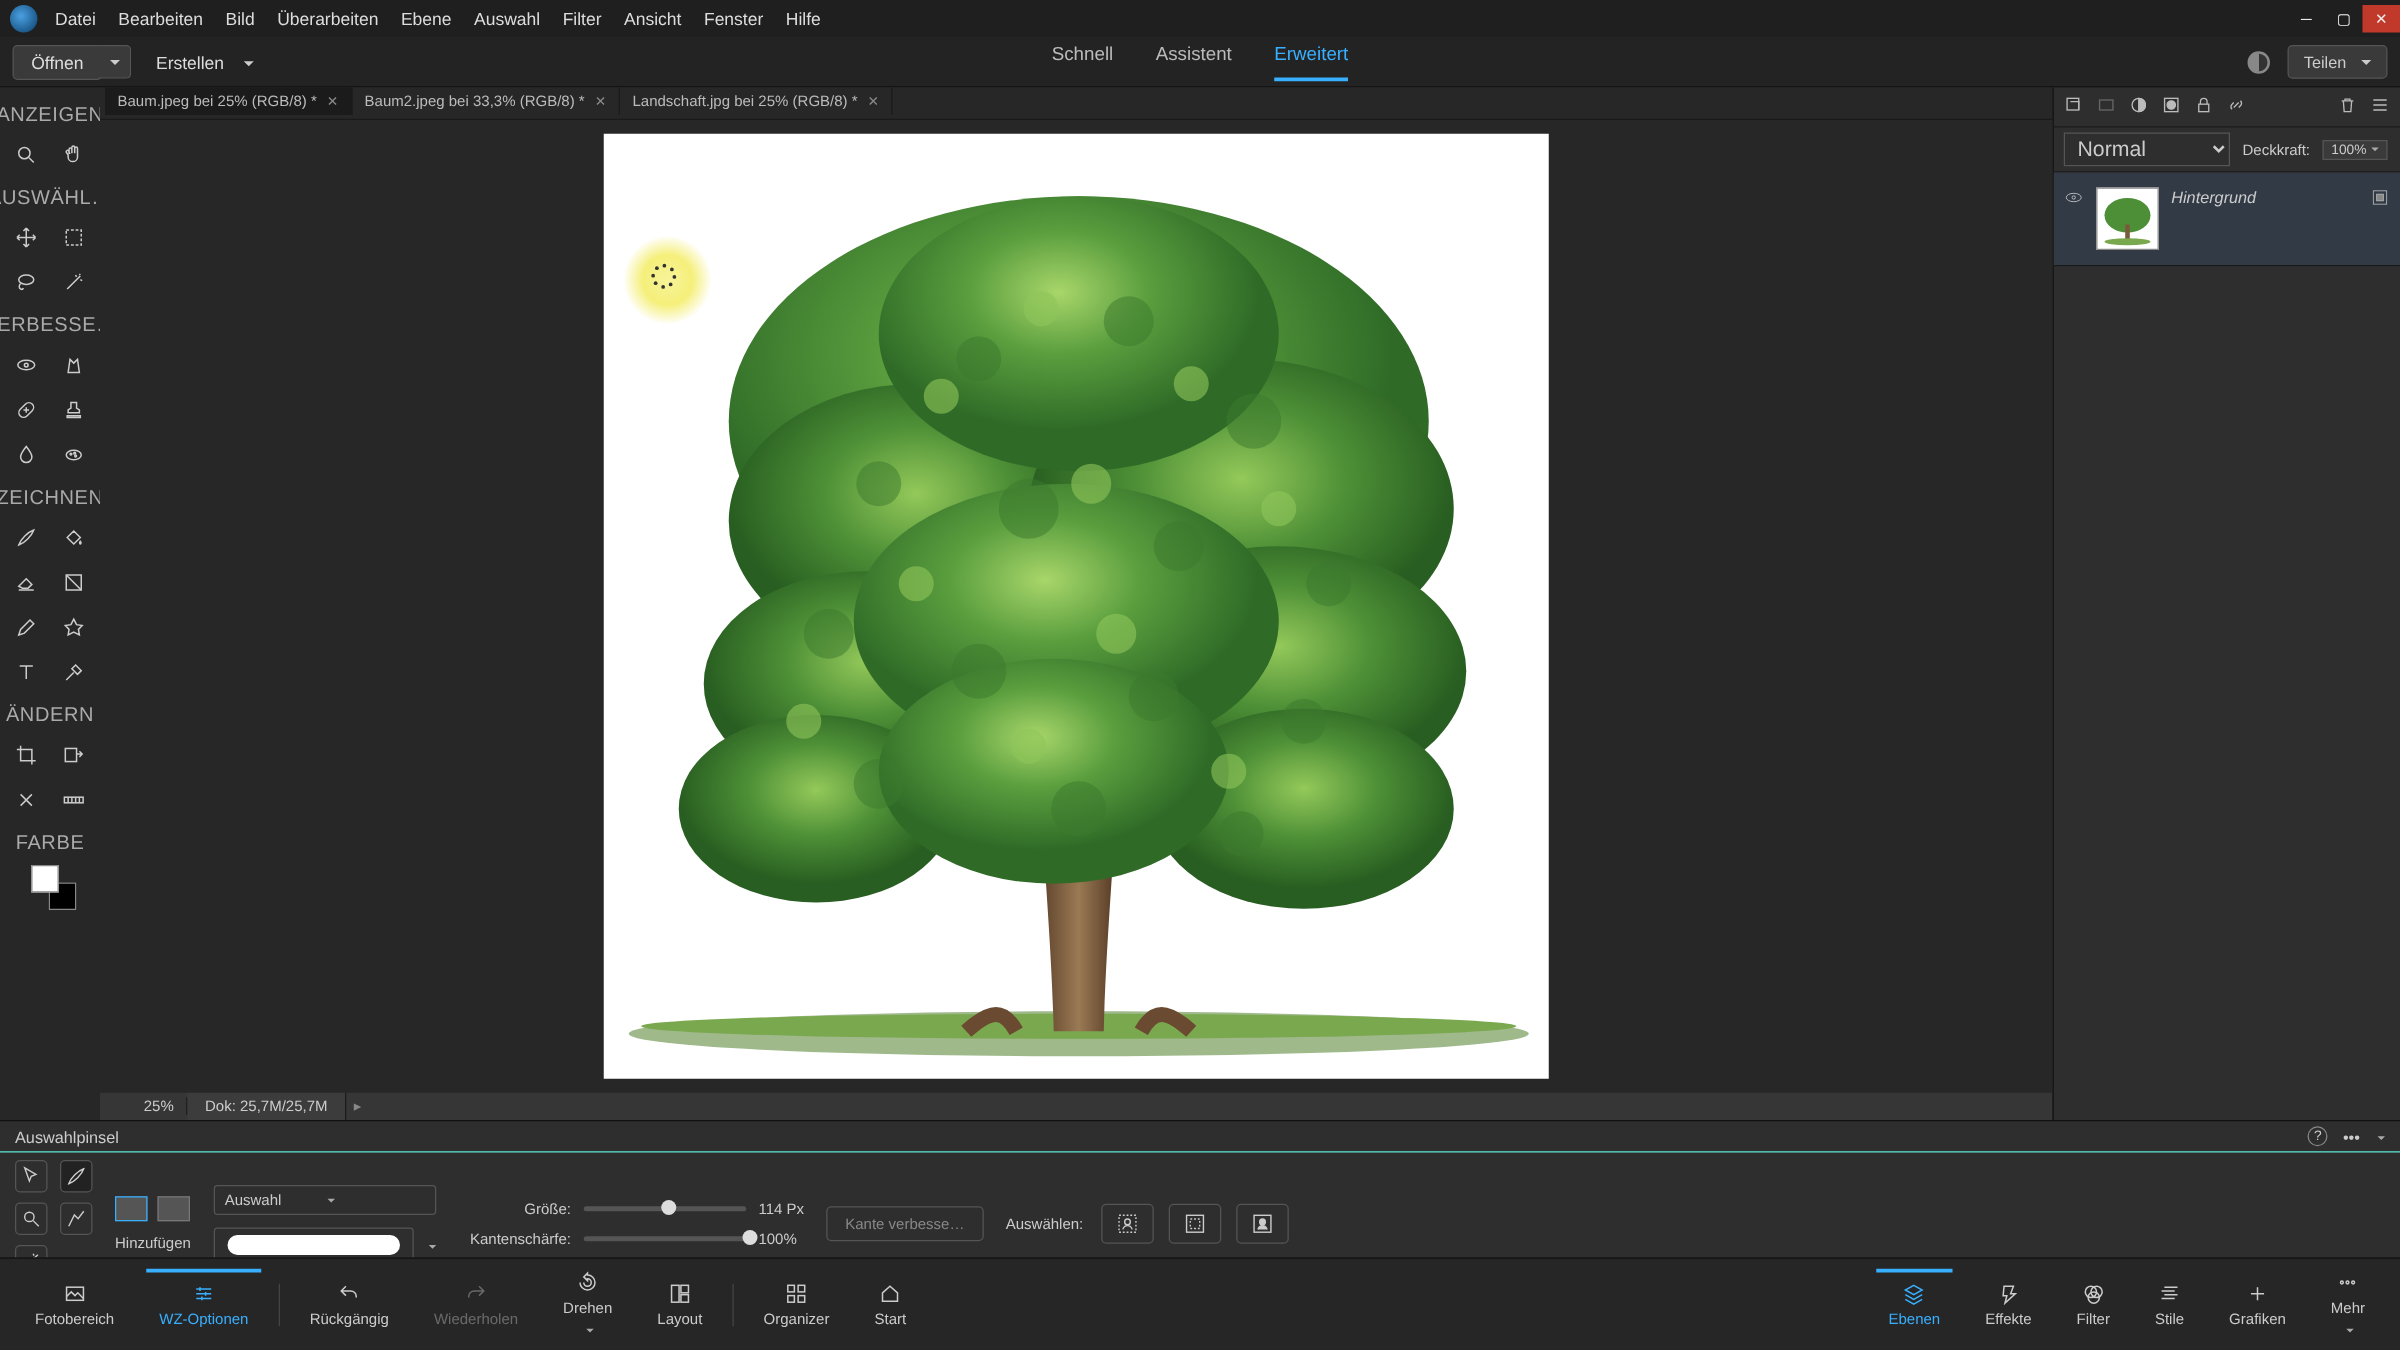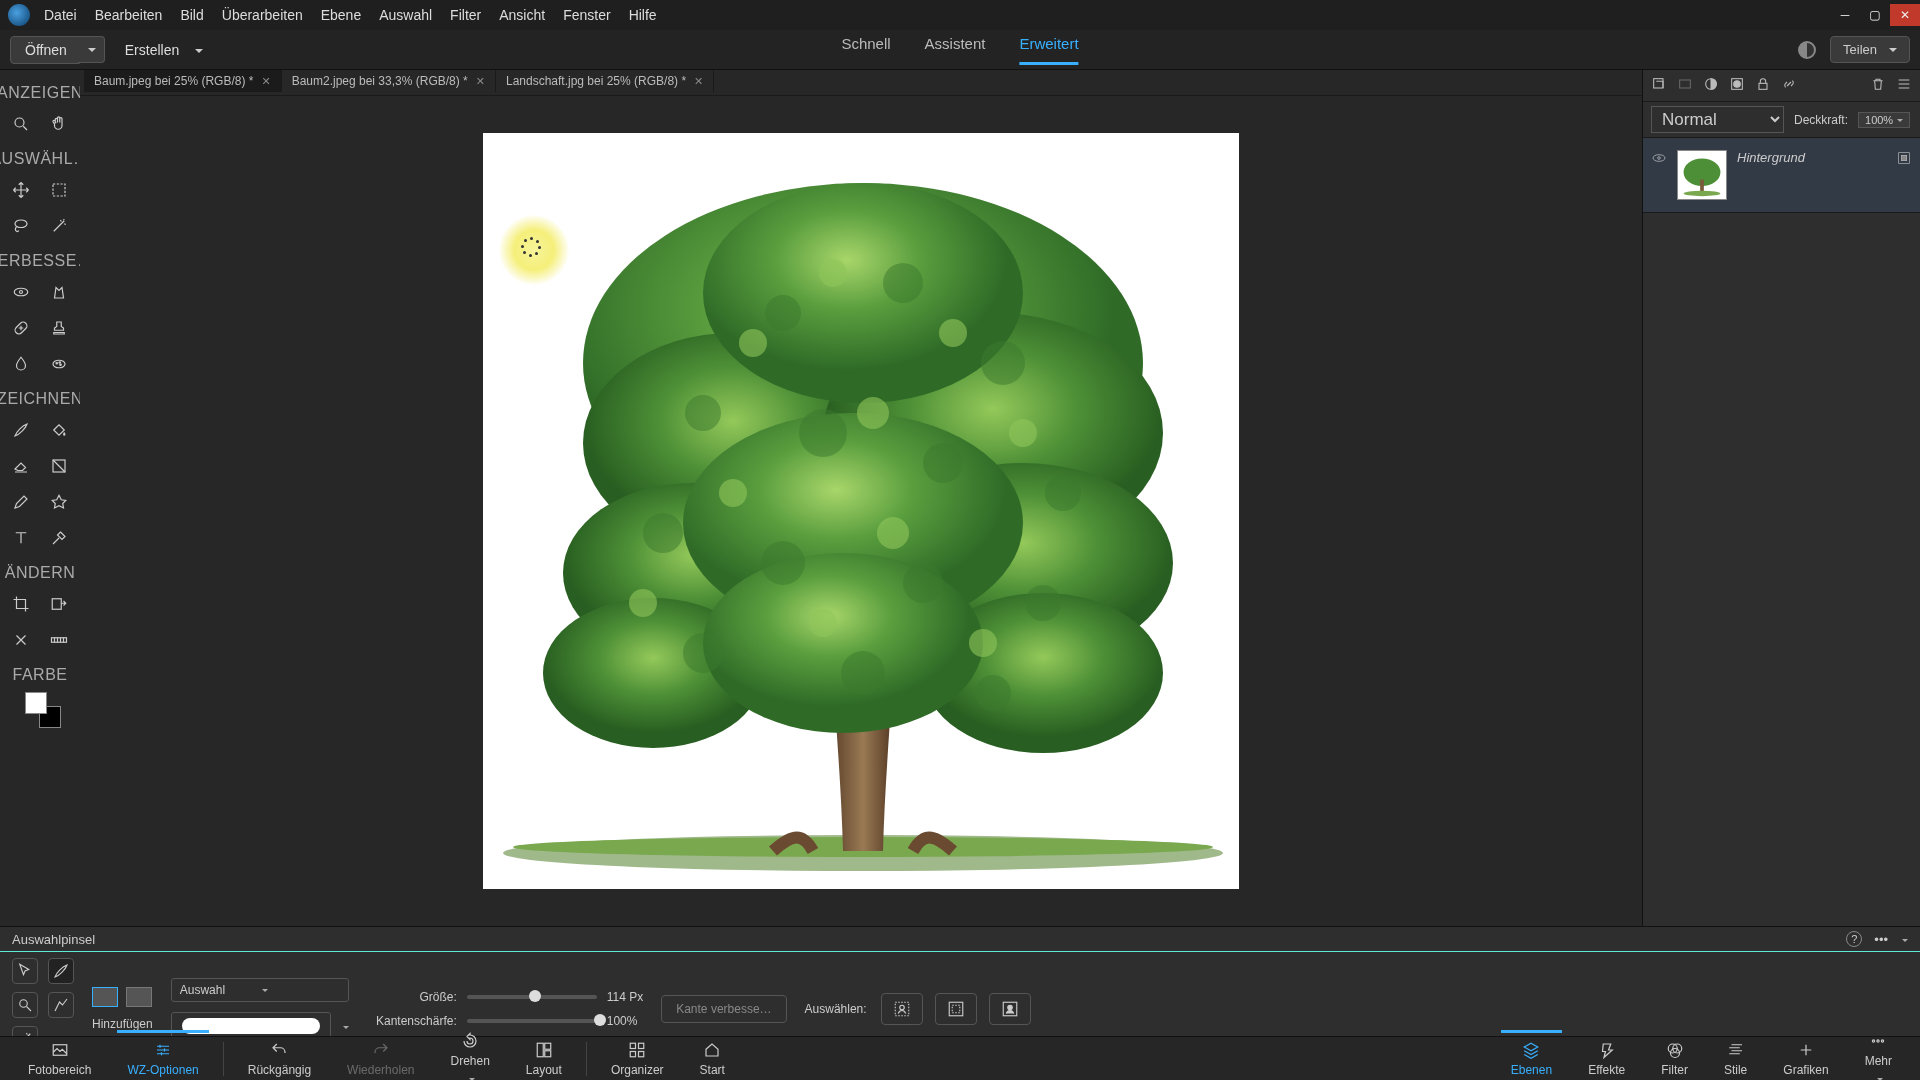--- a/index.html
+++ b/index.html
@@ -92,21 +92,21 @@
 .slider-row{display:flex;align-items:center;gap:10px;font-size:12px;}
 .slider-row label{width:90px;text-align:right;}
 .slider{width:130px;height:4px;background:#555;position:relative;border-radius:2px;}
 .slider .thumb{position:absolute;top:-5px;width:12px;height:12px;border-radius:50%;background:#ddd;}
 .refine-btn{border:1px solid #555;border-radius:4px;padding:6px 14px;font-size:12px;color:#888;background:#2e2e2e;}
 .sel-icons{display:flex;gap:12px;}
 .sel-icons .si{width:42px;height:32px;border:1px solid #555;border-radius:4px;display:flex;align-items:center;justify-content:center;}
 .sel-icons svg{width:22px;height:18px;stroke:#ccc;fill:none;stroke-width:1.5;}
 
 
-.bottom-bar { height:44px; background:#262626; border-top:1px solid #111; display:flex; align-items:center; padding:0 10px; }
+.bottom-bar { height:74px; background:#262626; border-top:1px solid #111; display:flex; align-items:center; padding:0 10px; }
 .bb-item { display:flex; flex-direction:column; align-items:center; gap:4px; padding:0 18px; font-size:12px; color:#ccc; position:relative; }
 .bb-item.active { color:#39b0ff; }
 .bb-item.active::before { content:''; position:absolute; top:-11px; left:8px; right:8px; height:3px; background:#39b0ff; }
 .bb-item svg { width:20px; height:18px; stroke:currentColor; fill:none; stroke-width:1.6; }
 .bb-spacer{flex:1;}
 .bb-sep{width:1px;height:34px;background:#444;margin:0 6px;}
 
 .chev::after{content:'';display:inline-block;border:4px solid transparent;border-top-color:#ccc;margin-left:2px;transform:translateY(2px);}
 .chev-sm::after{content:'';display:inline-block;border:3px solid transparent;border-top-color:#aaa;margin-left:4px;transform:translateY(1px);}
 </style>
@@ -416,20 +416,25 @@
             <span style="top:-5px;left:6px"></span>
             <span style="top:1px;left:8px"></span>
           <span style="top:7px;left:5px"></span>
             <span style="top:9px;left:-1px"></span>
             <span style="top:6px;left:-7px"></span>
           <span style="top:0;left:-9px"></span>
             <span style="top:-6px;left:-6px"></span>
         </div>
       </div>
     </div>
+    <div class="status-bar">
+      <div class="status-zoom">25%</div>
+      <div class="status-doc">Dok: 25,7M/25,7M</div>
+      <div class="status-arrow">▸</div>
+    </div>
   </div>
 
   <div class="right-panel">
     <div class="rp-top-icons">
       <span><svg viewBox="0 0 24 24">
             <rect x="4" y="4" width="14" height="14"></rect>
             <path d="M8 8h10v10"></path>
           </svg></span>
       <span style="opacity:.4"><svg viewBox="0 0 24 24">
             <rect x="4" y="6" width="16" height="12"></rect>

